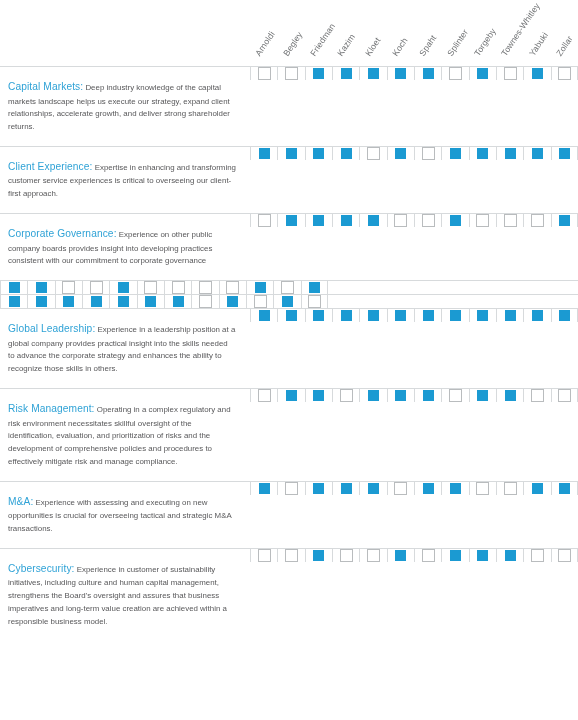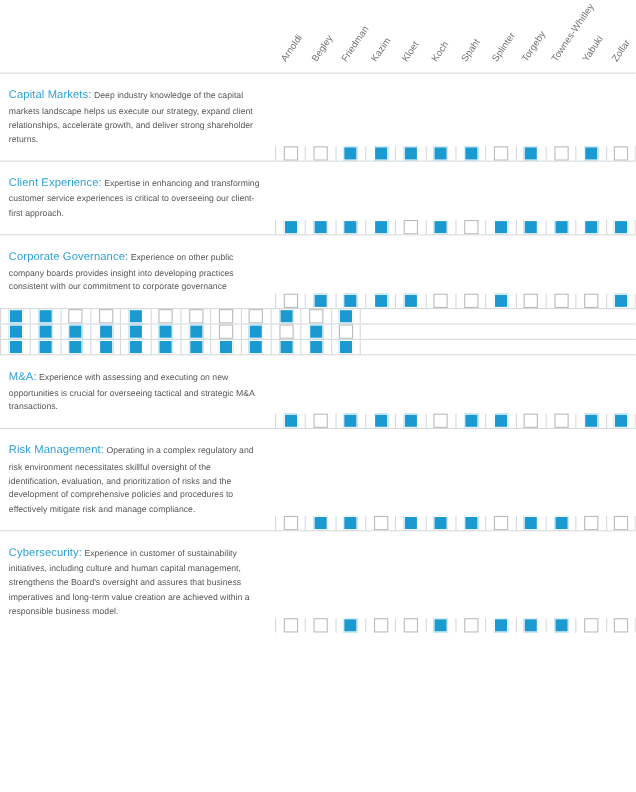--- a/index.html
+++ b/index.html
@@ -38,21 +38,21 @@
     line-height: 1;
   }
 
   
   .rows {
     position: relative;
   }
   .row {
     position: relative;
     display: flex;
-    align-items: flex-end;
+    align-items: flex-start;
     border-top: 1px solid #d7dadc;
     box-sizing: border-box;
   }
   .row.first { border-top: 1px solid #d7dadc; }
   .row:last-child { border-bottom: none; }
 
   .desc {
     width: 250px;
     box-sizing: border-box;
     padding: 12px 14px 12px 8px;
@@ -312,56 +312,98 @@
           </div>
           <div class="cell" style="width: 27.3333px;">
             <span class="box on"></span>
           </div>
           <div class="cell" style="width: 27.3333px;">
             <span class="box"></span>
           </div>
         </div>
       </div>
       <div class="row">
-        <div class="cells">
-          <div class="cell" style="width: 27.3333px;">
-            <span class="box on"></span>
-          </div>
-          <div class="cell" style="width: 27.3333px;">
-            <span class="box on"></span>
-          </div>
-          <div class="cell" style="width: 27.3333px;">
-            <span class="box on"></span>
-          </div>
-          <div class="cell" style="width: 27.3333px;">
-            <span class="box on"></span>
-          </div>
-          <div class="cell" style="width: 27.3333px;">
-            <span class="box on"></span>
-          </div>
-          <div class="cell" style="width: 27.3333px;">
-            <span class="box on"></span>
-          </div>
-          <div class="cell" style="width: 27.3333px;">
-            <span class="box on"></span>
-          </div>
-          <div class="cell" style="width: 27.3333px;">
-            <span class="box on"></span>
-          </div>
-          <div class="cell" style="width: 27.3333px;">
-            <span class="box on"></span>
-          </div>
-          <div class="cell" style="width: 27.3333px;">
-            <span class="box on"></span>
-          </div>
-          <div class="cell" style="width: 27.3333px;">
-            <span class="box on"></span>
-          </div>
-          <div class="cell" style="width: 27.3333px;">
-            <span class="box on"></span>
+        <div class="desc"><span class="term">Global Leadership</span> <span class="body-text">Experience in a leadership position at a global company provides practical insight into the skills needed to advance the corporate strategy and enhances the ability to recognize those skills in others.</span></div>
+        <div class="cells">
+          <div class="cell" style="width: 27.3333px;">
+            <span class="box on"></span>
+          </div>
+          <div class="cell" style="width: 27.3333px;">
+            <span class="box on"></span>
+          </div>
+          <div class="cell" style="width: 27.3333px;">
+            <span class="box on"></span>
+          </div>
+          <div class="cell" style="width: 27.3333px;">
+            <span class="box on"></span>
+          </div>
+          <div class="cell" style="width: 27.3333px;">
+            <span class="box on"></span>
+          </div>
+          <div class="cell" style="width: 27.3333px;">
+            <span class="box on"></span>
+          </div>
+          <div class="cell" style="width: 27.3333px;">
+            <span class="box on"></span>
+          </div>
+          <div class="cell" style="width: 27.3333px;">
+            <span class="box on"></span>
+          </div>
+          <div class="cell" style="width: 27.3333px;">
+            <span class="box on"></span>
+          </div>
+          <div class="cell" style="width: 27.3333px;">
+            <span class="box on"></span>
+          </div>
+          <div class="cell" style="width: 27.3333px;">
+            <span class="box on"></span>
+          </div>
+          <div class="cell" style="width: 27.3333px;">
+            <span class="box on"></span>
+          </div>
+        </div>
+      </div>
+      <div class="row">
+        <div class="desc"><span class="term">Risk Management</span> <span class="body-text">Operating in a complex regulatory and risk environment necessitates skillful oversight of the identification, evaluation, and prioritization of risks and the development of comprehensive policies and procedures to effectively mitigate risk and manage compliance.</span></div>
+        <div class="cells">
+          <div class="cell" style="width: 27.3333px;">
+            <span class="box"></span>
+          </div>
+          <div class="cell" style="width: 27.3333px;">
+            <span class="box on"></span>
+          </div>
+          <div class="cell" style="width: 27.3333px;">
+            <span class="box on"></span>
+          </div>
+          <div class="cell" style="width: 27.3333px;">
+            <span class="box"></span>
+          </div>
+          <div class="cell" style="width: 27.3333px;">
+            <span class="box on"></span>
+          </div>
+          <div class="cell" style="width: 27.3333px;">
+            <span class="box on"></span>
+          </div>
+          <div class="cell" style="width: 27.3333px;">
+            <span class="box on"></span>
+          </div>
+          <div class="cell" style="width: 27.3333px;">
+            <span class="box"></span>
+          </div>
+          <div class="cell" style="width: 27.3333px;">
+            <span class="box on"></span>
+          </div>
+          <div class="cell" style="width: 27.3333px;">
+            <span class="box on"></span>
+          </div>
+          <div class="cell" style="width: 27.3333px;">
+            <span class="box"></span>
+          </div>
+          <div class="cell" style="width: 27.3333px;">
+            <span class="box"></span>
           </div>
         </div>
       </div>
       <div class="row">
         <div class="desc"><span class="term">M&amp;A</span> <span class="body-text">Experience with assessing and executing on new opportunities is crucial for overseeing tactical and strategic M&amp;A transactions.</span></div>
         <div class="cells">
           <div class="cell" style="width: 27.3333px;">
             <span class="box on"></span>
           </div>
           <div class="cell" style="width: 27.3333px;">
@@ -389,61 +431,20 @@
             <span class="box"></span>
           </div>
           <div class="cell" style="width: 27.3333px;">
             <span class="box"></span>
           </div>
           <div class="cell" style="width: 27.3333px;">
             <span class="box on"></span>
           </div>
           <div class="cell" style="width: 27.3333px;">
             <span class="box on"></span>
-          </div>
-        </div>
-      </div>
-      <div class="row">
-        <div class="desc"><span class="term">Risk Management</span> <span class="body-text">Operating in a complex regulatory and risk environment necessitates skillful oversight of the identification, evaluation, and prioritization of risks and the development of comprehensive policies and procedures to effectively mitigate risk and manage compliance.</span></div>
-        <div class="cells">
-          <div class="cell" style="width: 27.3333px;">
-            <span class="box"></span>
-          </div>
-          <div class="cell" style="width: 27.3333px;">
-            <span class="box on"></span>
-          </div>
-          <div class="cell" style="width: 27.3333px;">
-            <span class="box on"></span>
-          </div>
-          <div class="cell" style="width: 27.3333px;">
-            <span class="box"></span>
-          </div>
-          <div class="cell" style="width: 27.3333px;">
-            <span class="box on"></span>
-          </div>
-          <div class="cell" style="width: 27.3333px;">
-            <span class="box on"></span>
-          </div>
-          <div class="cell" style="width: 27.3333px;">
-            <span class="box on"></span>
-          </div>
-          <div class="cell" style="width: 27.3333px;">
-            <span class="box"></span>
-          </div>
-          <div class="cell" style="width: 27.3333px;">
-            <span class="box on"></span>
-          </div>
-          <div class="cell" style="width: 27.3333px;">
-            <span class="box on"></span>
-          </div>
-          <div class="cell" style="width: 27.3333px;">
-            <span class="box"></span>
-          </div>
-          <div class="cell" style="width: 27.3333px;">
-            <span class="box"></span>
           </div>
         </div>
       </div>
       <div class="row">
         <div class="desc"><span class="term">Cybersecurity</span> <span class="body-text">Experience in customer of sustainability initiatives, including culture and human capital management, strengthens the Board's oversight and assures that business imperatives and long-term value creation are achieved within a responsible business model.</span></div>
         <div class="cells">
           <div class="cell" style="width: 27.3333px;">
             <span class="box"></span>
           </div>
           <div class="cell" style="width: 27.3333px;">

